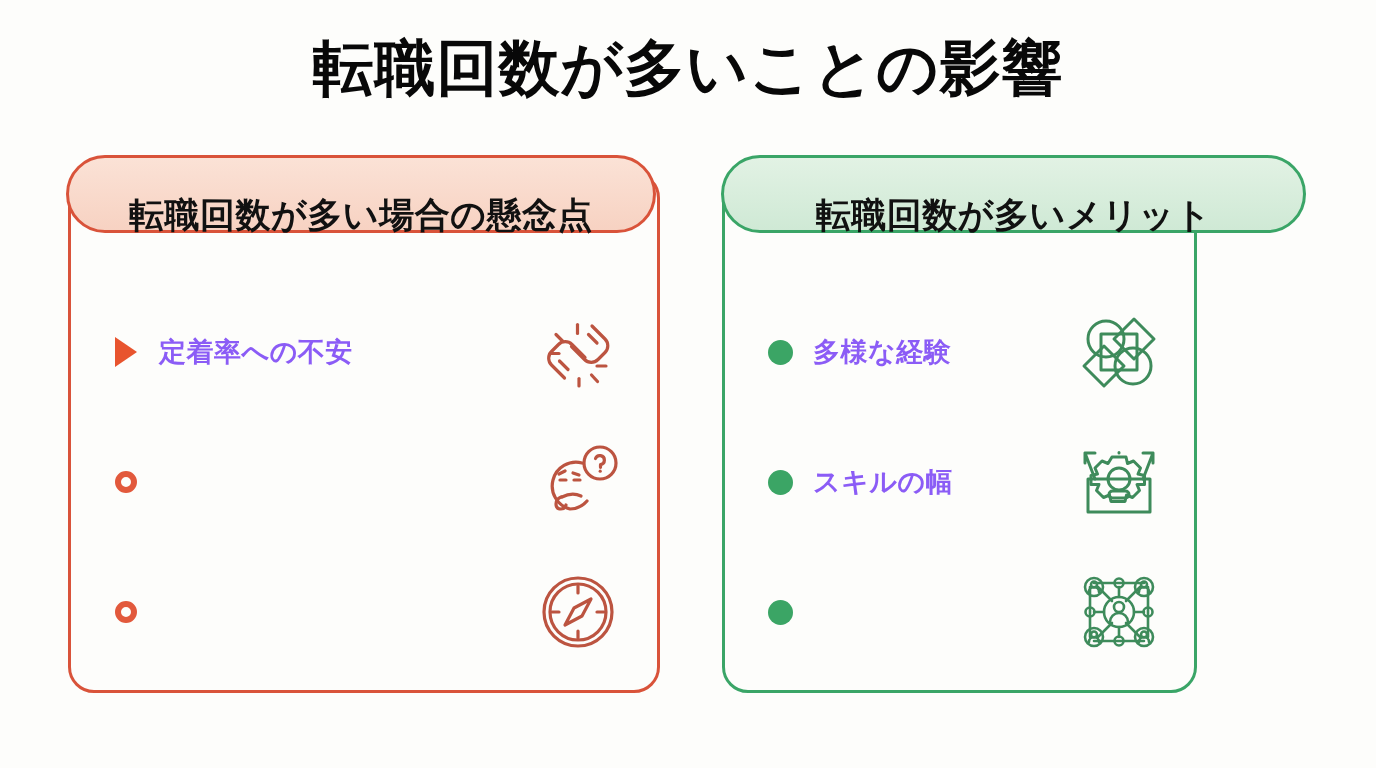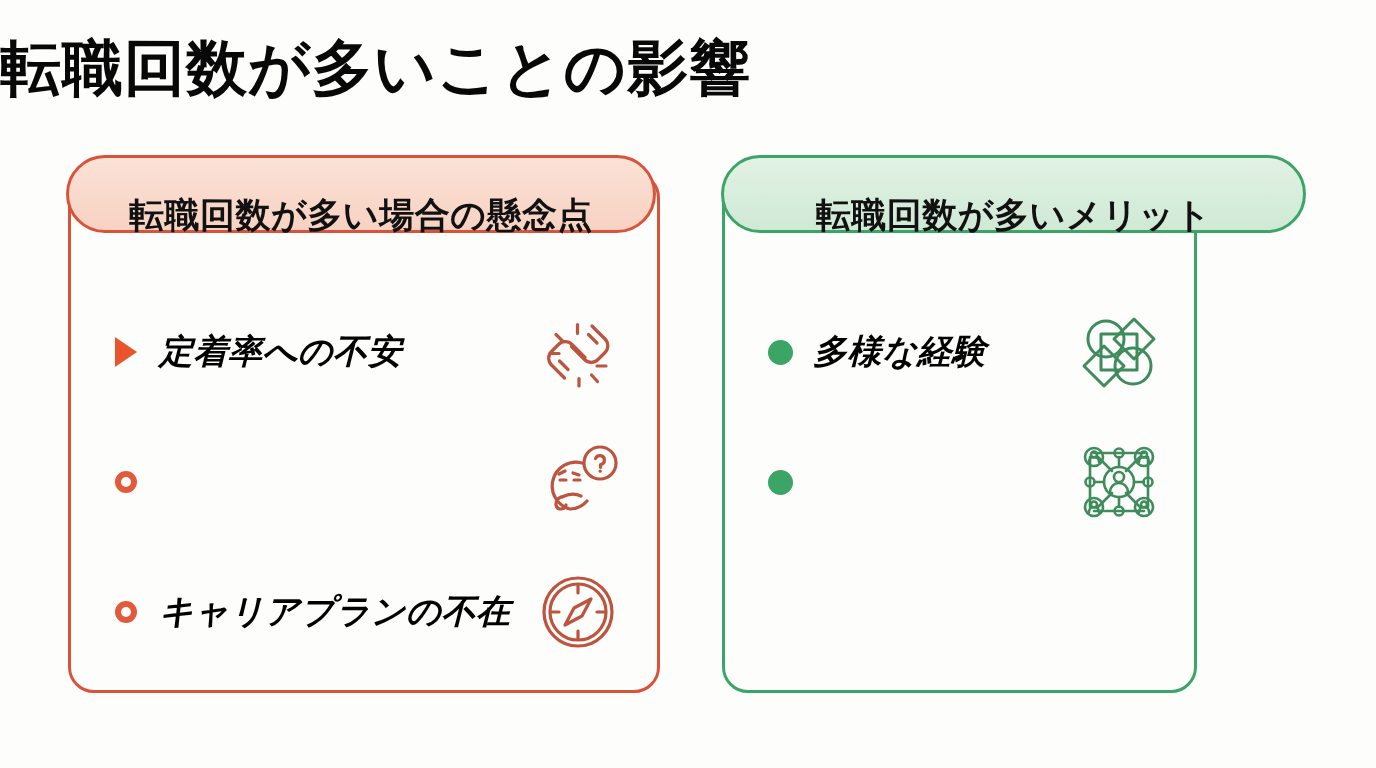--- a/index.html
+++ b/index.html
@@ -21,20 +21,21 @@
     width: 1376px;
     height: 768px;
   }
 
   
   .page-title {
     position: absolute;
     top: 34px;
     left: 0;
     width: 1376px;
+    text-align: center;
     font-size: 61px;
     font-weight: 700;
     letter-spacing: 1px;
     color: #080808;
     line-height: 1.1;
     white-space: nowrap;
   }
 
   
   .card {
@@ -132,26 +133,25 @@
   }
 
   .bullet-dot {
     width: 25px;
     height: 25px;
     border-radius: 50%;
     background: #3ba565;
   }
 
   .row-label {
-    font-size: 34px;
+    font-size: 27px;
     font-weight: 700;
-    color: #000000;
+    color: #8b5cf6;
     letter-spacing: 0.5px;
     white-space: nowrap;
-    font-style: italic;
   }
 
   .row-icon {
     position: absolute;
     right: 36px;
     top: 50%;
     transform: translateY(-50%);
     width: 86px;
     height: 86px;
   }
@@ -214,21 +214,20 @@
             <path d="M27 58 q10 -5 19 -1"></path>
             <path d="M26 58 q-5 2 -5 7 q0 5 5 5 q4 0 5 -4"></path>
           </svg>
         </span>
       </div>
 
       <div class="row">
         <span class="bullet">
           <span class="bullet-ring"></span>
         </span>
-        <span class="row-label">キャリアプランの不在</span>
         <span class="row-icon">
           <svg viewBox="0 0 86 86" width="86" height="86" fill="none" stroke="#bc5440" stroke-width="3.2" stroke-linecap="round" stroke-linejoin="round">
             <circle cx="43" cy="43" r="34"></circle>
             <circle cx="43" cy="43" r="28"></circle>
             <path d="M43 17 v7"></path>
             <path d="M43 62 v7"></path>
             <path d="M17 43 h7"></path>
             <path d="M62 43 h7"></path>
             <path d="M56 30 L47 47 L30 56 L39 39 Z"></path>
           </svg>
@@ -255,20 +254,37 @@
           <svg viewBox="0 0 86 86" width="86" height="86" fill="none" stroke="#3e8b5b" stroke-width="3" stroke-linecap="round" stroke-linejoin="round">
             <circle cx="30" cy="30" r="18"></circle>
             <circle cx="57" cy="57" r="18"></circle>
             <rect x="25" y="25" width="36" height="36"></rect>
             <path d="M58 10 L78 30 L58 50 L38 30 Z"></path>
             <path d="M28 37 L48 57 L28 77 L8 57 Z"></path>
           </svg>
         </span>
       </div>
 
+      <div class="row">
+        <span class="bullet">
+          <span class="bullet-dot"></span>
+        </span>
+        <span class="row-label">スキルの幅</span>
+        <span class="row-icon">
+          <svg viewBox="0 0 86 86" width="86" height="86" fill="none" stroke="#3e8b5b" stroke-width="3" stroke-linecap="round" stroke-linejoin="round">
+            <path d="M19 40 L9 14 M9 14 h10 M9 14 v10"></path>
+            <path d="M67 40 L77 14 M77 14 h-10 M77 14 v10"></path>
+            <path d="M43 14 v-0.5"></path>
+            <path d="M36 18 h14 l1.5 6.5 6 -2.5 7 7 -2.5 6 6.5 1.5 v9 h-7.5 l2.5 6 -7 7 -6 -2.5 -1.5 6.5 h-14 l-1.5 -6.5 -6 2.5 -7 -7 2.5 -6 H15 v-9 l6.5 -1.5 -2.5 -6 7 -7 6 2.5 Z"></path>
+            <circle cx="43" cy="40" r="11"></circle>
+            <path d="M12 40 h62 v33 h-62 Z"></path>
+            <rect x="33" y="52" width="20" height="7" rx="3.5"></rect>
+          </svg>
+        </span>
+      </div>
 
       <div class="row">
         <span class="bullet">
           <span class="bullet-dot"></span>
         </span>
         <span class="row-icon">
           <svg viewBox="0 0 86 86" width="86" height="86" fill="none" stroke="#3e8b5b" stroke-width="2.6" stroke-linecap="round" stroke-linejoin="round">
             <path d="M18 14 H68 M18 72 H68 M14 18 V68 M72 18 V68"></path>
             <path d="M18 14 L68 72 M68 14 L18 72" stroke="none"></path>
             <path d="M22 18 L36 32 M64 18 L50 32 M22 68 L36 54 M64 68 L50 54"></path>

